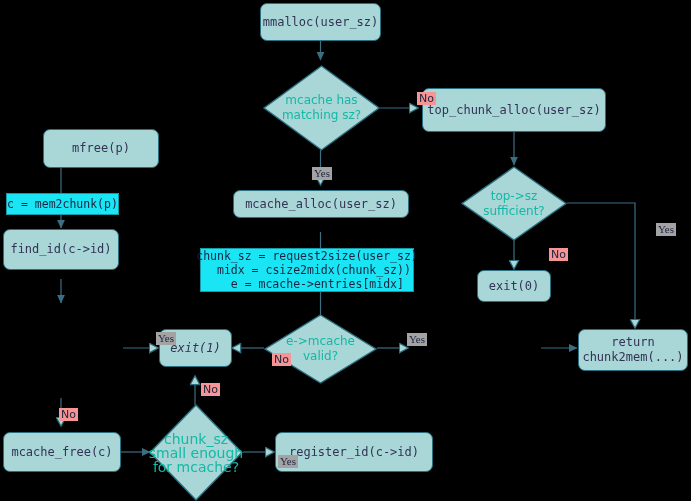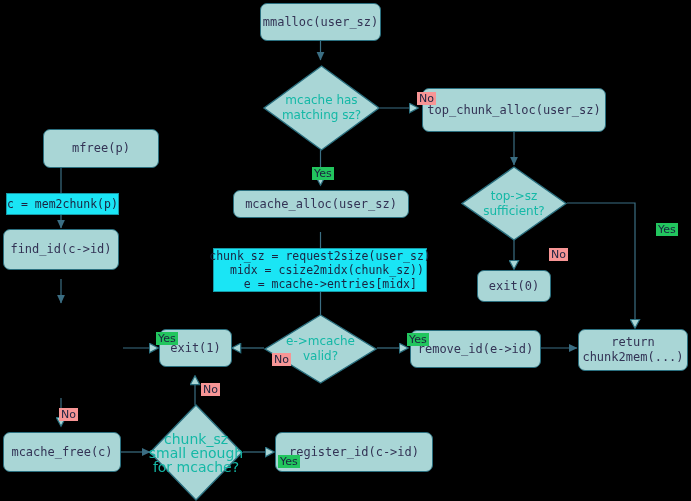--- a/index.html
+++ b/index.html
@@ -87,21 +87,21 @@
     position: absolute;
     font-family: "DejaVu Sans", sans-serif;
     font-size: 11px;
     line-height: 13px;
     padding: 0px 2px;
     color: #1b2340;
     z-index: 5;
     white-space: pre;
     margin-left: 26px;
   }
-  .lbl-yes { background: #22c55e; }
+  .lbl-yes { background: #a3a3a3; font-family: Liberation Serif, serif; }
   .lbl-no  { background: #f79595; }
 </style>
 </head>
 <body>
 
 <div id="canvas">
 
   <svg class="edges" viewBox="0 0 691 501" xmlns="http://www.w3.org/2000/svg">
     <defs>
       <marker id="ah-filled" markerWidth="9" markerHeight="9" refX="8" refY="4.5" orient="auto" markerUnits="userSpaceOnUse">
@@ -162,38 +162,35 @@
   </div>
 
   <div class="node proc" style="left:477px; top:270px; width:74px; height:32px;">
     <span>exit(0)</span>
   </div>
 
   <div class="node proc" style="left:233px; top:190px; width:176px; height:28px;">
     <span>mcache_alloc(user_sz)</span>
   </div>
 
-  <div class="node proc" style="left:410px; top:330px; width:131px; height:38px;">
-    <span>remove_id(e-&gt;id)</span>
-  </div>
 
   <div class="node proc" style="left:578px; top:329px; width:110px; height:42px;">
     <span>return
 chunk2mem(...)</span>
   </div>
 
   <div class="node proc" style="left:3px; top:129px; width:116px; height:39px;margin-left:40px;">
     <span>mfree(p)</span>
   </div>
 
   <div class="node proc" style="left:3px; top:229px; width:116px; height:41px;">
     <span>find_id(c-&gt;id)</span>
   </div>
 
-  <div class="node proc" style="left:159px; top:329px; width:73px; height:38px;">
+  <div class="node proc" style="left:159px; top:329px; width:73px; height:38px;font-style:italic;">
     <span>exit(1)</span>
   </div>
 
   <div class="node proc" style="left:3px; top:432px; width:118px; height:40px;">
     <span>mcache_free(c)</span>
   </div>
 
   <div class="node proc" style="left:275px; top:432px; width:158px; height:40px;">
     <span>register_id(c-&gt;id)</span>
   </div>
@@ -225,21 +222,21 @@
 
   <div class="dec-wrap" style="left:149px; top:404px; width:94px; height:97px;">
     <svg width="94" height="97" viewBox="0 0 94 97">
       <polygon points="47,1 93,48.5 47,96 1,48.5" fill="#a9d6d6" stroke="#2a6f7f" stroke-width="1.4"></polygon>
     </svg>
     <div class="dec-label" style="font-size:14px; line-height:14px;">chunk_sz
 small enough
 for mcache?</div>
   </div>
 
-  <div class="note" style="left:213px; top:248px; width:214px; height:44px;">
+  <div class="note" style="left:200px; top:248px; width:214px; height:44px;">
     <span>chunk_sz = request2size(user_sz)
   midx = csize2midx(chunk_sz))
    e = mcache-&gt;entries[midx]</span>
   </div>
 
   <div class="note" style="left:6px; top:193px; width:113px; height:18px;">
     <span>c = mem2chunk(p)</span>
   </div>
 
   <div class="edge-label lbl-no" style="left:391px; top:92px;">No</div>

